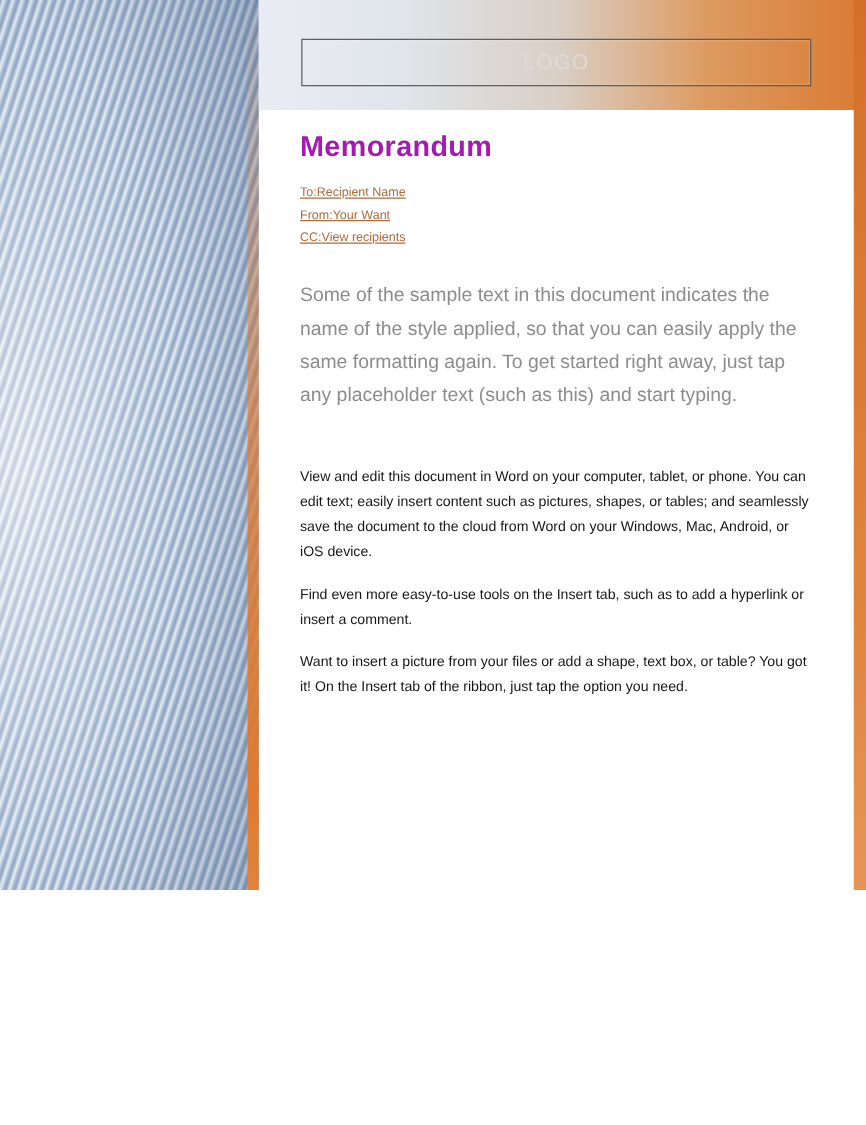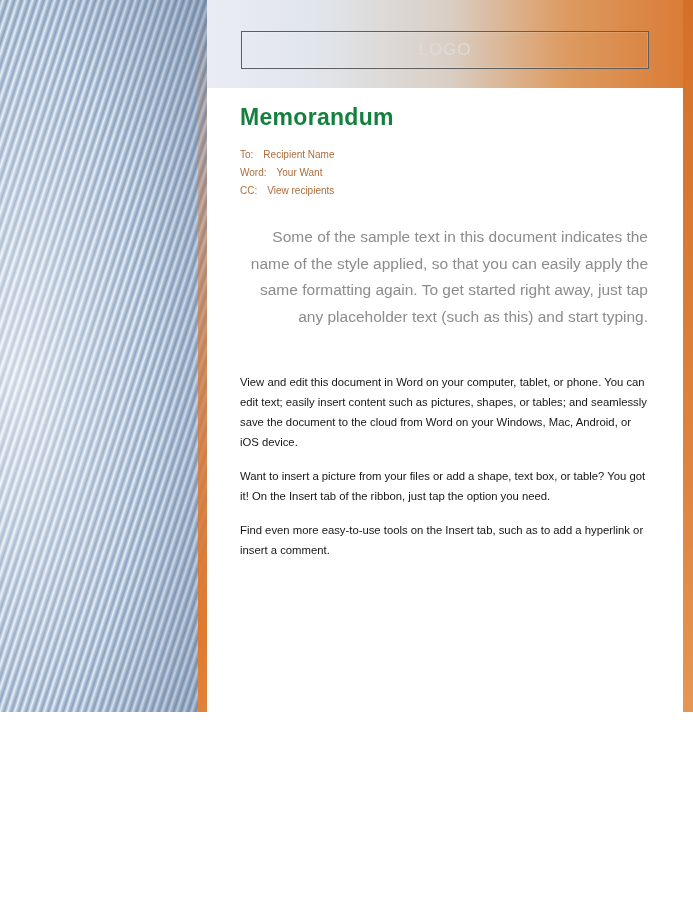--- a/index.html
+++ b/index.html
@@ -75,40 +75,39 @@
 
   
   .content {
     position: absolute;
     left: 240px; right: 45px; top: 88px;
   }
   .doc-title {
     margin: 16px 0 0 0;
     font-size: 23px;
     font-weight: bold;
-    color: #15803d;
+    color: #a21caf;
     letter-spacing: 0.3px;
   }
   .meta-block {
     margin-top: 15px;
   }
   .meta-row {
     font-size: 10px;
     line-height: 18px;
     color: #ad6c3a;
   }
-  .meta-label { display: inline-block; }
-  .meta-value { display: inline-block; margin-left: 10px; }
+  .meta-label { display: inline-block; text-decoration: underline; }
+  .meta-value { display: inline-block; margin-left: 0; text-decoration: underline; }
 
   .lead {
     margin: 24px 0 42px 0;
     font-size: 15.5px;
     line-height: 26.5px;
     color: #8c8c8c;
-    text-align: right;
   }
   .body-para {
     margin: 0 0 14px 0;
     font-size: 11.3px;
     line-height: 20px;
     color: #161616;
   }
 
   
   .footer {
@@ -143,31 +142,31 @@
   <div class="right-bar"></div>
 
   <div class="content">
     <h1 class="doc-title">Memorandum</h1>
 
     <div class="meta-block">
       <div class="meta-row">
         <span class="meta-label">To:</span><span class="meta-value">Recipient Name</span>
       </div>
       <div class="meta-row">
-        <span class="meta-label">Word:</span><span class="meta-value">Your Want</span>
+        <span class="meta-label">From:</span><span class="meta-value">Your Want</span>
       </div>
       <div class="meta-row">
         <span class="meta-label">CC:</span><span class="meta-value">View recipients</span>
       </div>
     </div>
 
     <p class="lead">Some of the sample text in this document indicates the name of the style applied, so that you can easily apply the same formatting again. To get started right away, just tap any placeholder text (such as this) and start typing.</p>
 
     <p class="body-para">View and edit this document in Word on your computer, tablet, or phone. You can edit text; easily insert content such as pictures, shapes, or tables; and seamlessly save the document to the cloud from Word on your Windows, Mac, Android, or iOS device.</p>
+    <p class="body-para">Find even more easy-to-use tools on the Insert tab, such as to add a hyperlink or insert a comment.</p>
     <p class="body-para">Want to insert a picture from your files or add a shape, text box, or table? You got it! On the Insert tab of the ribbon, just tap the option you need.</p>
-    <p class="body-para">Find even more easy-to-use tools on the Insert tab, such as to add a hyperlink or insert a comment.</p>
   </div>
 
   <div class="footer">
     <div class="footer-line">STREET ADDRESS, CITY, STATE  ZIP CODE</div>
   </div>
 
 </div>
 
 </body></html>

